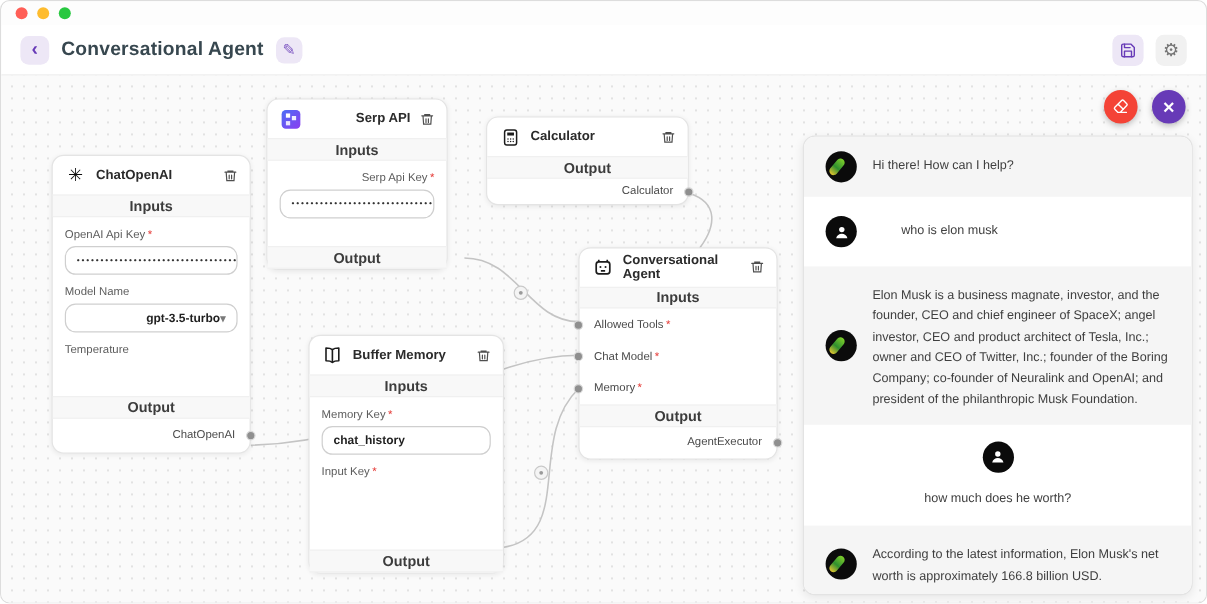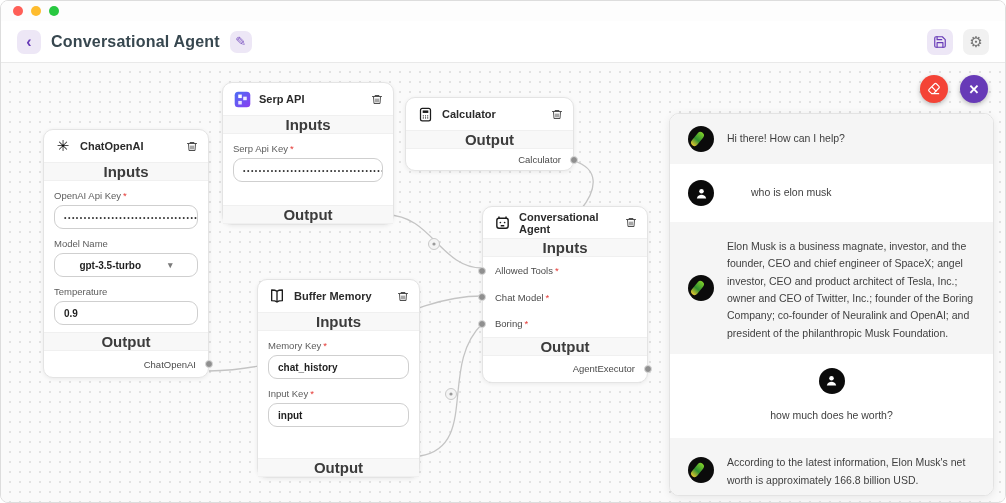--- a/index.html
+++ b/index.html
@@ -27,27 +27,27 @@
   svg.edges path { fill:none; stroke:#c4c4c4; stroke-width:1.3; }
 
   
   .node { position:absolute; z-index:2; background:#fff; border:1px solid #e4e4e4; border-radius:10px;
     box-shadow:0 1px 4px rgba(0,0,0,.07); display:flex; flex-direction:column; }
   .node-header { height:32px; display:flex; align-items:center; gap:8px; padding:0 10px; }
   .node-title { font-size:11px; font-weight:bold; color:#2b2b2b; flex:1; }
   .node-ico { width:18px; height:18px; display:flex; align-items:center; justify-content:center; flex:0 0 18px; }
   .trash { color:#4f4f4f; cursor:pointer; display:flex; }
   .section-bar { height:19px; background:#f8f8f8; border-top:1px solid #f0f0f0; border-bottom:1px solid #f0f0f0;
-    display:flex; align-items:center; justify-content:center; font-size:15px; font-weight:bold; color:#3c3c3c; }
+    display:flex; align-items:center; justify-content:center; font-size:12px; font-weight:bold; color:#3c3c3c; }
   .fld-label { font-size:9.5px; color:#5c5c5c; margin:9px 10px 4px 10px; }
   .req { color:#e53935; margin-left:2px; }
   .fld-box { margin:0 10px; height:24px; border:1px solid #cfcfcf; border-radius:9px; display:flex; align-items:center;
     padding:0 9px; font-size:10px; color:#1f1f1f; background:#fff; }
   .fld-box.pw { font-size:7px; letter-spacing:1.5px; color:#333; overflow:hidden; white-space:nowrap; }
-  .fld-box.sel { justify-content:center; font-weight:bold;gap:27px; }
+  .fld-box.sel { justify-content:flex-end; font-weight:bold; }
   .fld-box.bold { font-weight:bold; }
   .sel-chev { color:#7a7a7a; font-size:9px; }
   .out-row { flex:1; display:flex; align-items:center; justify-content:flex-end; padding:0 12px; position:relative; }
   .anchor-label { font-size:9.5px; color:#4a4a4a; }
   .handle { position:absolute; width:8px; height:8px; border-radius:50%; background:#8f8f8f; border:1.5px solid #d9d9d9; }
   .handle.right { right:-5px; top:50%; margin-top:-4px; }
   .in-row { height:27px; display:flex; align-items:center; padding:0 12px; position:relative; }
   .in-row .handle { left:-5px; top:50%; margin-top:-4px; }
   .in-label { font-size:9.5px; color:#4a4a4a; }
   .spacer-grow { flex:1; }
@@ -137,30 +137,29 @@
       </div>
       <div class="section-bar">Inputs</div>
       <div class="fld-label"><span>OpenAI Api Key</span><span class="req">*</span></div>
       <div class="fld-box pw">••••••••••••••••••••••••••••••••••••••••••••</div>
       <div class="fld-label"><span>Model Name</span></div>
       <div class="fld-box sel">
         <span>gpt-3.5-turbo</span>
         <span class="sel-chev">▾</span>
       </div>
       <div class="fld-label"><span>Temperature</span></div>
-      <div class="fld-box bold">0.9</div>
       <div class="spacer-grow"></div>
       <div class="section-bar">Output</div>
       <div class="out-row" style="min-height:26px;">
         <span class="anchor-label">ChatOpenAI</span>
         <span class="handle right"></span>
       </div>
     </div>
 
-    <div class="node" style="left:221px; top:19px; width:172px; height:143px;">
+    <div class="node" style="left:221px; top:19px; width:151px; height:143px;text-align:right;">
       <div class="node-header">
         <span class="node-ico">
           <svg width="17" height="17" viewBox="0 0 24 24">
               <defs>
                 <linearGradient id="sg" x1="0" y1="0" x2="1" y2="1">
                   <stop offset="0" stop-color="#4b6ef5"></stop>
                   <stop offset="1" stop-color="#8b3df0"></stop>
                 </linearGradient>
               </defs>
               <rect x="1" y="1" width="22" height="22" rx="5" fill="url(#sg)"></rect>
@@ -223,21 +222,20 @@
         <span class="trash">
           <svg width="12" height="13" viewBox="0 0 24 24" fill="none" stroke="#4f4f4f" stroke-width="2" stroke-linecap="round">
               <path d="M3 6h18M8 6V4h8v2M19 6l-1 14H6L5 6M10 11v6M14 11v6"></path>
             </svg>
         </span>
       </div>
       <div class="section-bar">Inputs</div>
       <div class="fld-label"><span>Memory Key</span><span class="req">*</span></div>
       <div class="fld-box bold">chat_history</div>
       <div class="fld-label"><span>Input Key</span><span class="req">*</span></div>
-      <div class="fld-box bold">input</div>
       <div class="spacer-grow"></div>
       <div class="section-bar">Output</div>
     </div>
 
     <div class="node" style="left:481px; top:143px; width:166px; height:177px;">
       <div class="node-header">
         <span class="node-ico">
           <svg width="17" height="17" viewBox="0 0 24 24" fill="none" stroke="#1c1c1c" stroke-width="2" stroke-linejoin="round">
               <rect x="4" y="6" width="16" height="14" rx="3"></rect>
               <path d="M7 6V3.5M17 6V3.5"></path>
@@ -257,21 +255,21 @@
       <div class="in-row">
         <span class="handle"></span>
         <span class="in-label"><span>Allowed Tools</span><span class="req">*</span></span>
       </div>
       <div class="in-row">
         <span class="handle"></span>
         <span class="in-label"><span>Chat Model</span><span class="req">*</span></span>
       </div>
       <div class="in-row">
         <span class="handle"></span>
-        <span class="in-label"><span>Boring</span><span class="req">*</span></span>
+        <span class="in-label"><span>Memory</span><span class="req">*</span></span>
       </div>
       <div class="spacer-grow"></div>
       <div class="section-bar">Output</div>
       <div class="out-row" style="min-height:26px;">
         <span class="anchor-label">AgentExecutor</span>
         <span class="handle right"></span>
       </div>
     </div>
 
     <div class="fab clear">

